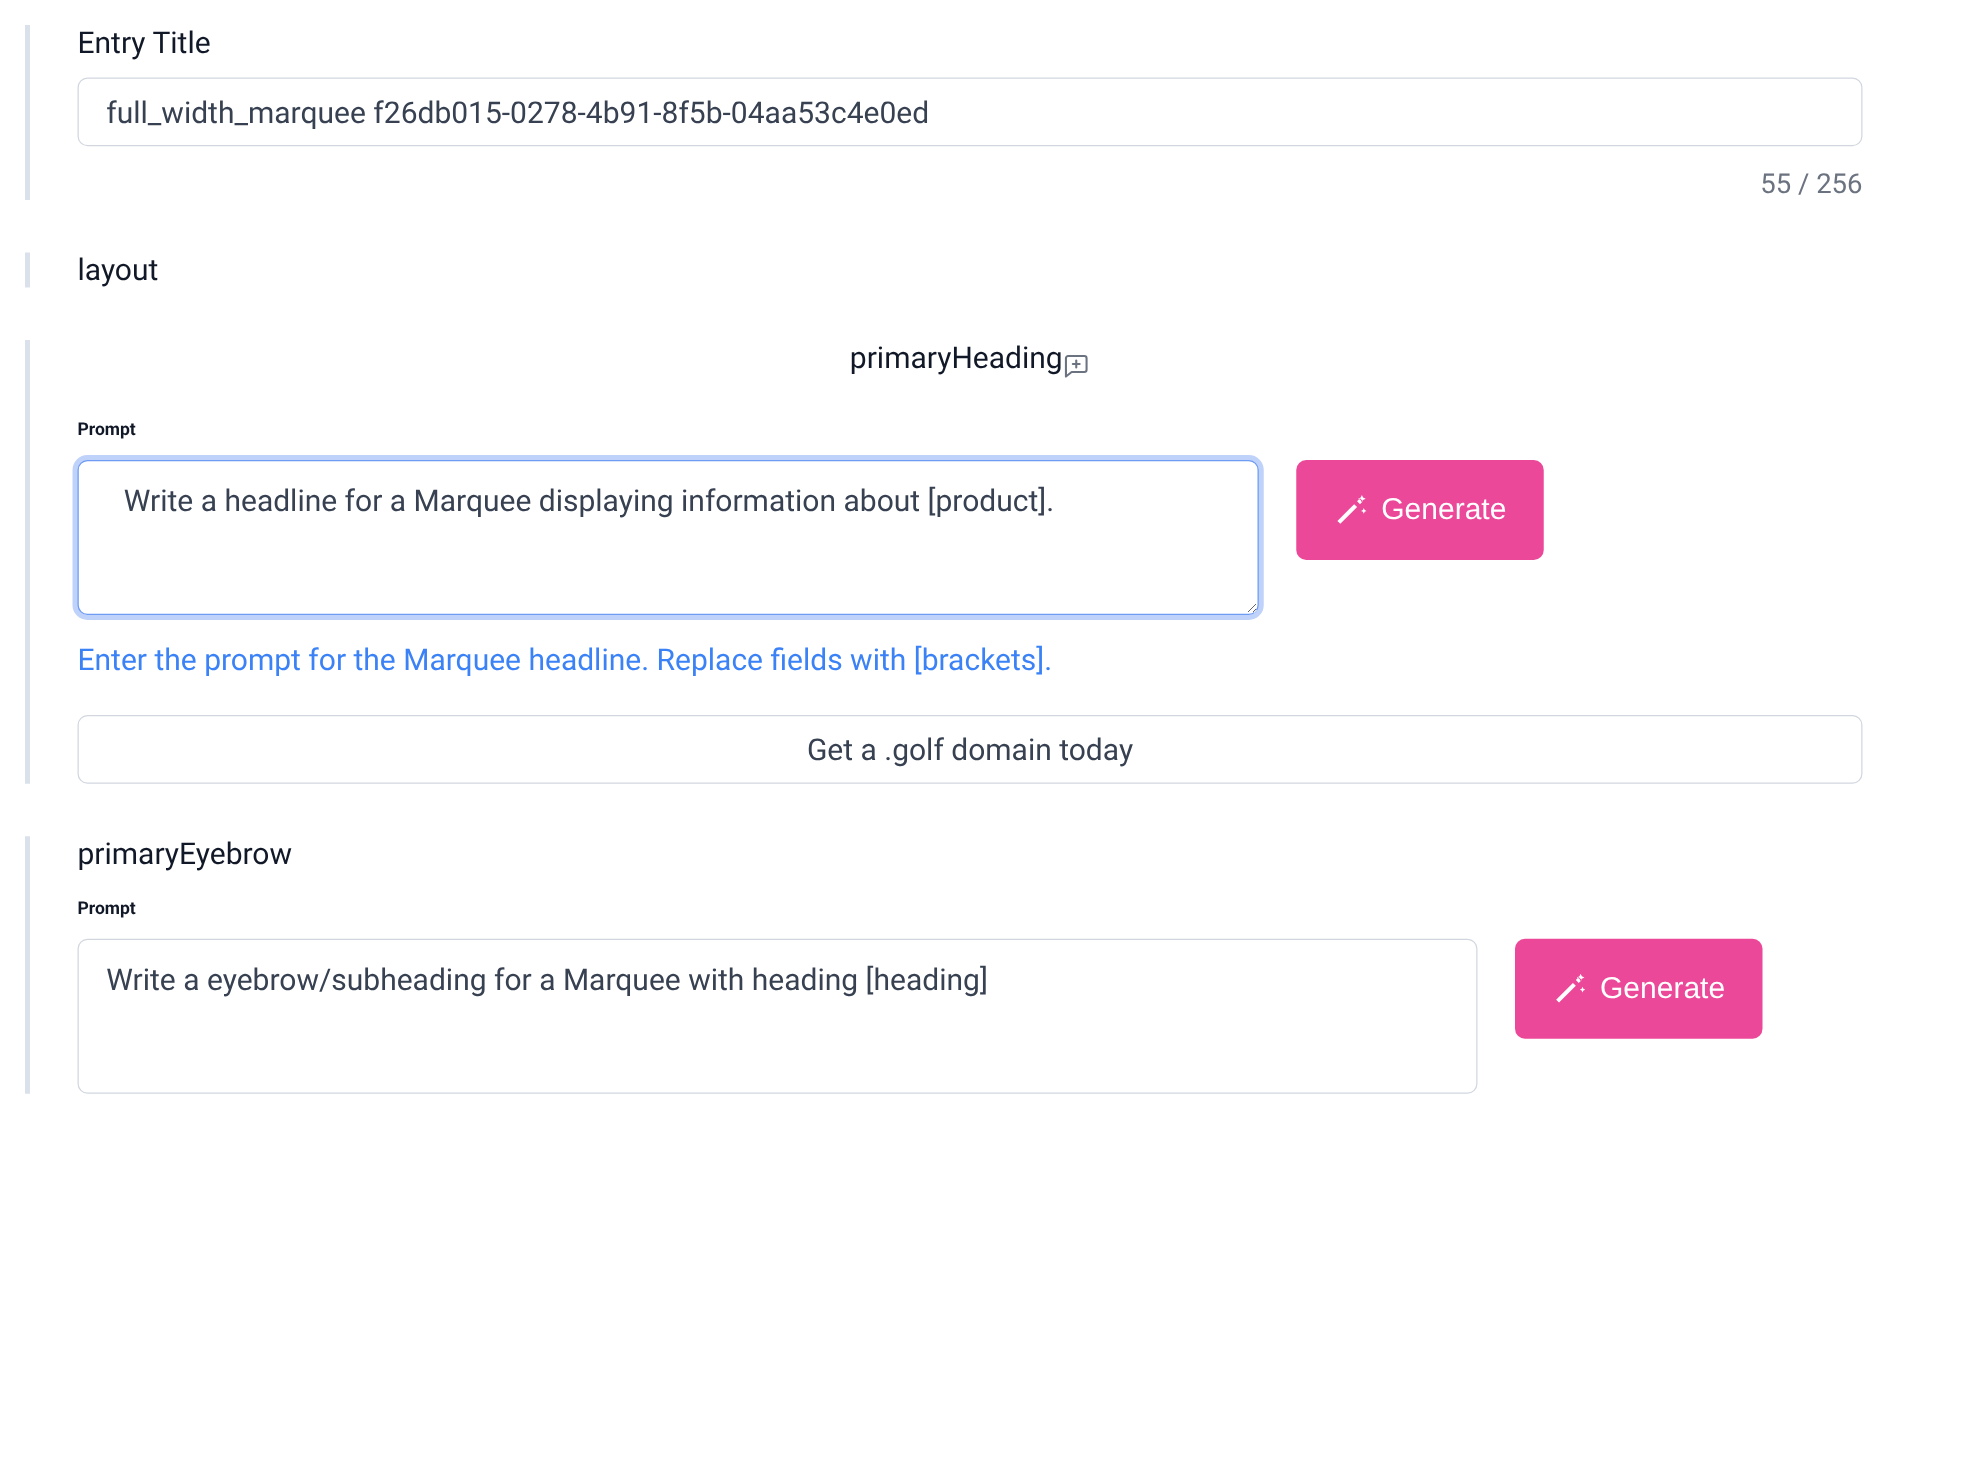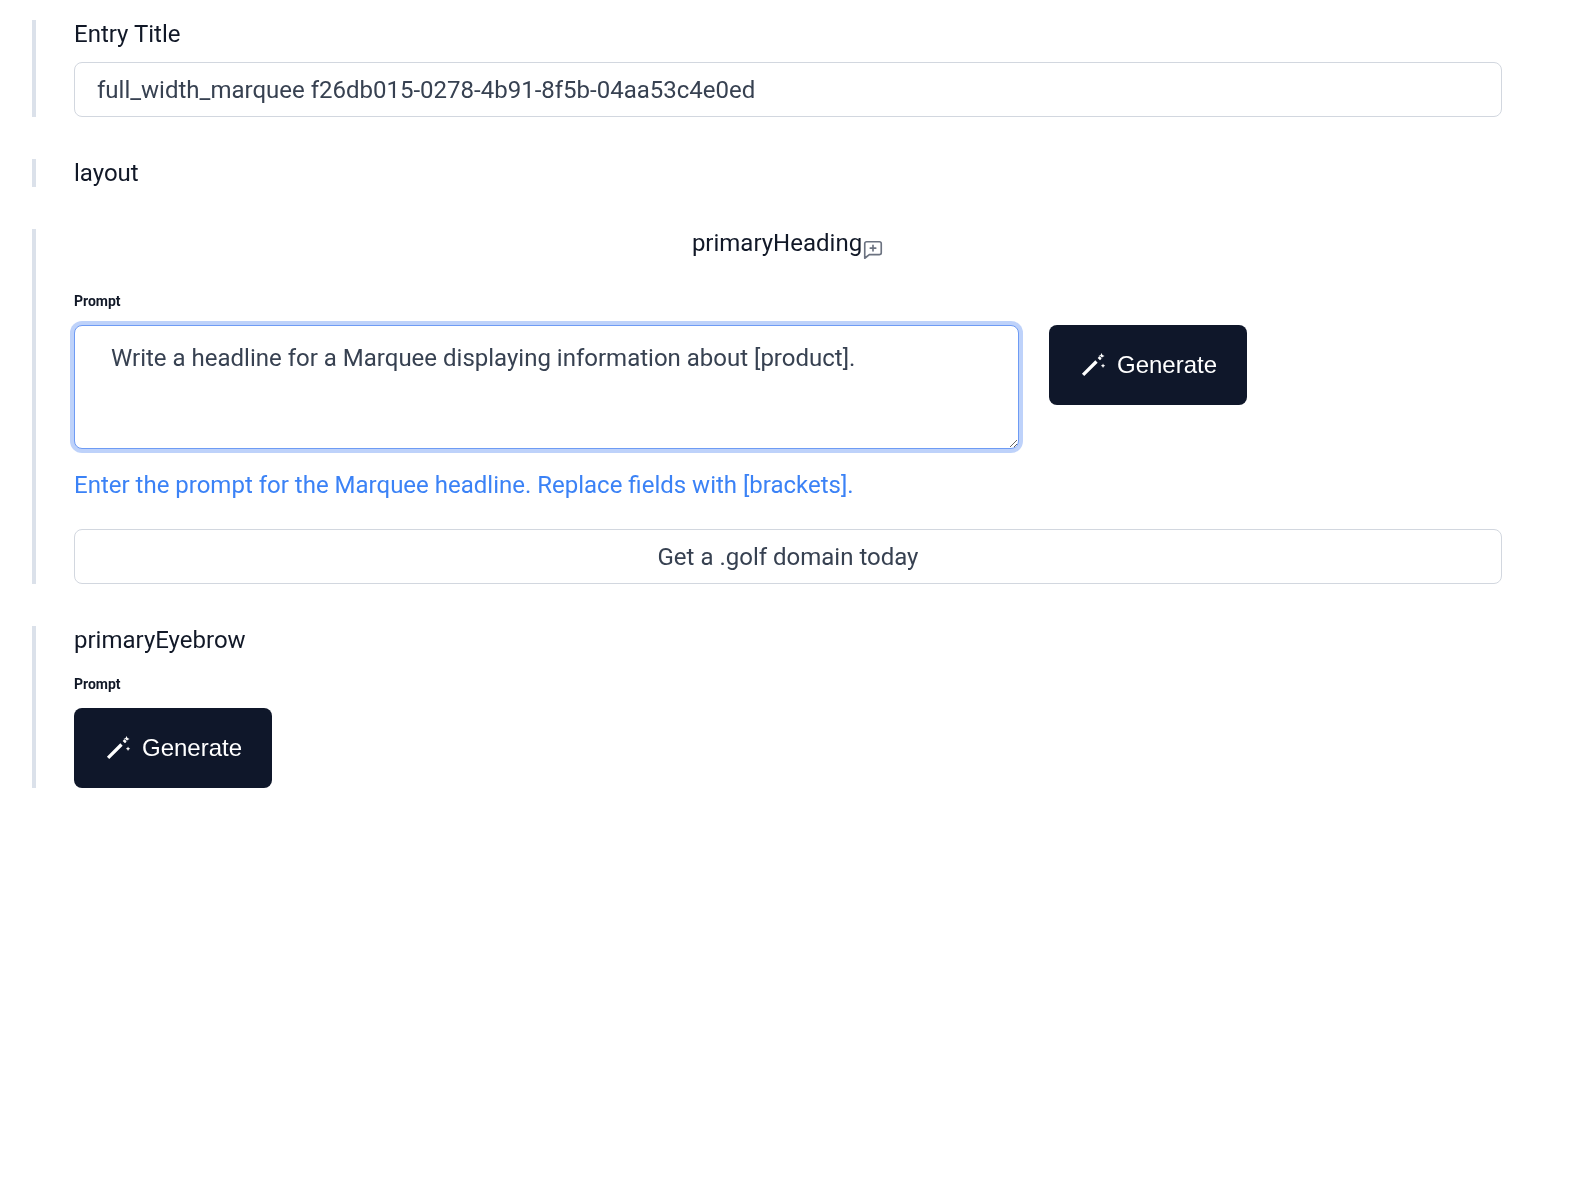--- a/index.html
+++ b/index.html
@@ -6,21 +6,20 @@
   body {
     font-family: -apple-system, BlinkMacSystemFont, "Segoe UI", Roboto, Helvetica, Arial, sans-serif;
     background: #fff;
     color: #111827;
     width: 1580px;
     height: 1186px;
     padding: 0;
   }
   .wrap {
     padding: 20px 20px 20px 20px;
-    margin-left: 12px;
   }
   .section {
     border-left: 4px solid #dbe1ea;
     padding-left: 38px;
     margin-bottom: 42px;
     width: 1470px;
   }
   .section.clip-bottom { margin-bottom: 0; }
   .field-label {
     font-size: 24px;
@@ -106,21 +105,21 @@
   }
   .ta-eyebrow {
     width: 1120px;
     height: 124px;
     line-height: 1.35;
   }
   .btn {
     display: inline-flex;
     align-items: center;
     gap: 10px;
-    background: #0f172a;
+    background: #ec4899;
     color: #fff;
     border: none;
     border-radius: 8px;
     height: 80px;
     padding: 0 30px;
     font-size: 24px;
     font-weight: 500;
     cursor: pointer;
   }
   .btn svg { width: 28px; height: 28px; display:block; }
@@ -135,20 +134,21 @@
   }
 </style>
 </head>
 <body>
 
 <div class="wrap">
 
   <div class="section">
     <div class="field-label">Entry Title</div>
     <input class="input" type="text" value="full_width_marquee f26db015-0278-4b91-8f5b-04aa53c4e0ed" style="">
+    <div class="char-count">55 / 256</div>
   </div>
 
   <div class="section">
     <div class="field-label">layout</div>
   </div>
 
   <div class="section">
     <div class="section-heading-row">
       <div class="field-label">primaryHeading</div>
       <span class="comment-icon">
@@ -178,20 +178,21 @@
 
     <input class="input output-input" type="text" value="Get a .golf domain today" style="">
   </div>
 
   <div class="section clip-bottom">
     <div class="field-label">primaryEyebrow</div>
 
     <div class="sub-label">Prompt</div>
 
     <div class="prompt-row">
+      <textarea class="textarea ta-eyebrow" style="">Write a eyebrow/subheading for a Marquee with heading [heading]</textarea>
       <button class="btn">
         <span>
           <svg viewBox="0 0 24 24" fill="currentColor">
             <path d="M4.5 21.5 2.5 19.5 14 8l2 2zM16 6l2 2 2-2-2-2zM18.5 3.5l.8-1.8.8 1.8 1.8.8-1.8.8-.8 1.8-.8-1.8-1.8-.8zM20 12l.6-1.3.6 1.3 1.3.6-1.3.6-.6 1.3-.6-1.3-1.3-.6z"></path>
           </svg>
         </span>
         <span>Generate</span>
       </button>
     </div>
   </div>

